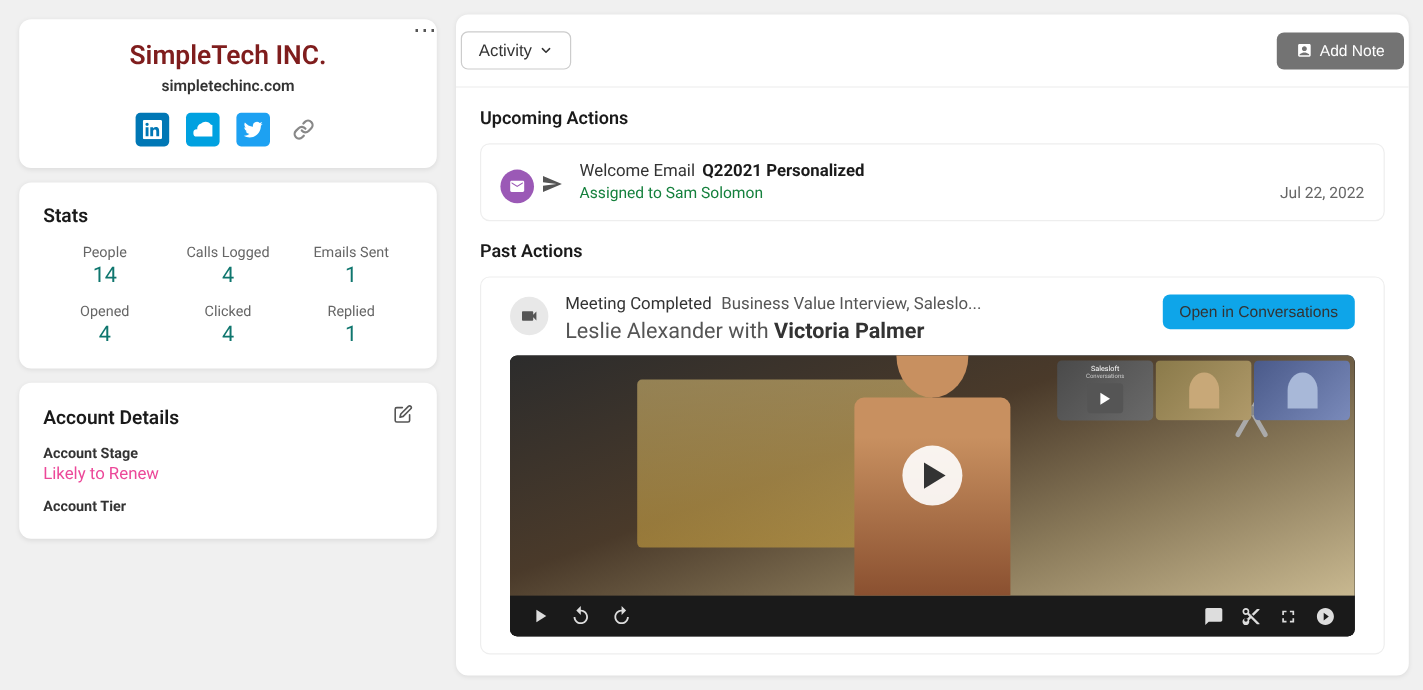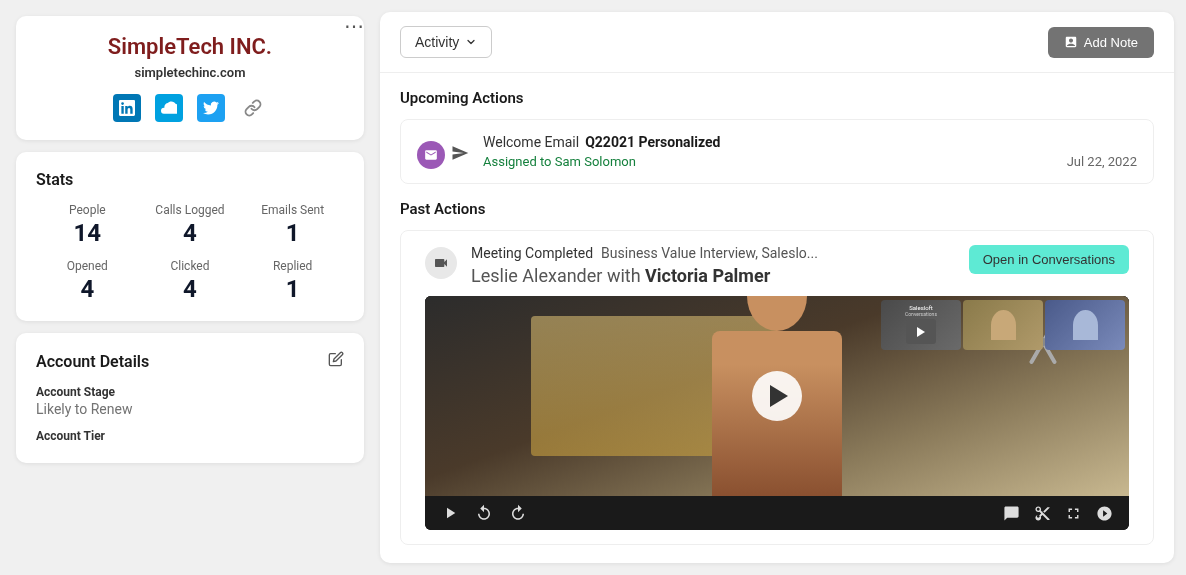--- a/index.html
+++ b/index.html
@@ -94,23 +94,23 @@
     }
     .stat-item {
       text-align: center;
     }
     .stat-label {
       font-size: 12px;
       color: #666;
       margin-bottom: 2px;
     }
     .stat-value {
-      font-size: 24px;
-      font-weight: 700;
-      color: #0f172a;
+      font-size: 18px;
+      font-weight: 400;
+      color: #0f766e;
     }
 
     
     .account-details-card .card-header {
       display: flex;
       justify-content: space-between;
       align-items: center;
       margin-bottom: 14px;
     }
     .account-details-card .card-title {
@@ -147,41 +147,41 @@
       font-size: 16px;
     }
     .field-label {
       font-size: 12px;
       font-weight: 700;
       color: #333;
       margin-bottom: 2px;
     }
     .field-value {
       font-size: 14px;
-      color: #737373;
+      color: #ec4899;
       margin-bottom: 12px;
     }
 
     
     .right-panel {
       flex: 1;
       background: #fff;
       border-radius: 10px;
       margin: 12px 12px 12px 0;
       box-shadow: 0 1px 4px rgba(0,0,0,0.08);
       display: flex;
       flex-direction: column;
       overflow: hidden;
     }
 
     .right-header {
       display: flex;
       align-items: center;
       justify-content: space-between;
-      padding: 14px 20px;
+      padding: 14px 4px;
       border-bottom: 1px solid #eee;
     }
     .activity-btn {
       display: flex;
       align-items: center;
       gap: 6px;
       border: 1.5px solid #ccc;
       border-radius: 6px;
       background: #fff;
       padding: 7px 14px;
@@ -297,21 +297,21 @@
     }
     .past-action-type {
       font-size: 14px;
       color: #333;
     }
     .past-action-name {
       font-size: 14px;
       color: #555;
     }
     .open-conversations-btn {
-      background: #5eead4;
+      background: #0ea5e9;
       border: none;
       border-radius: 6px;
       padding: 7px 14px;
       font-size: 13px;
       font-weight: 500;
       cursor: pointer;
       color: #333;
       white-space: nowrap;
     }
     .past-action-participants {

